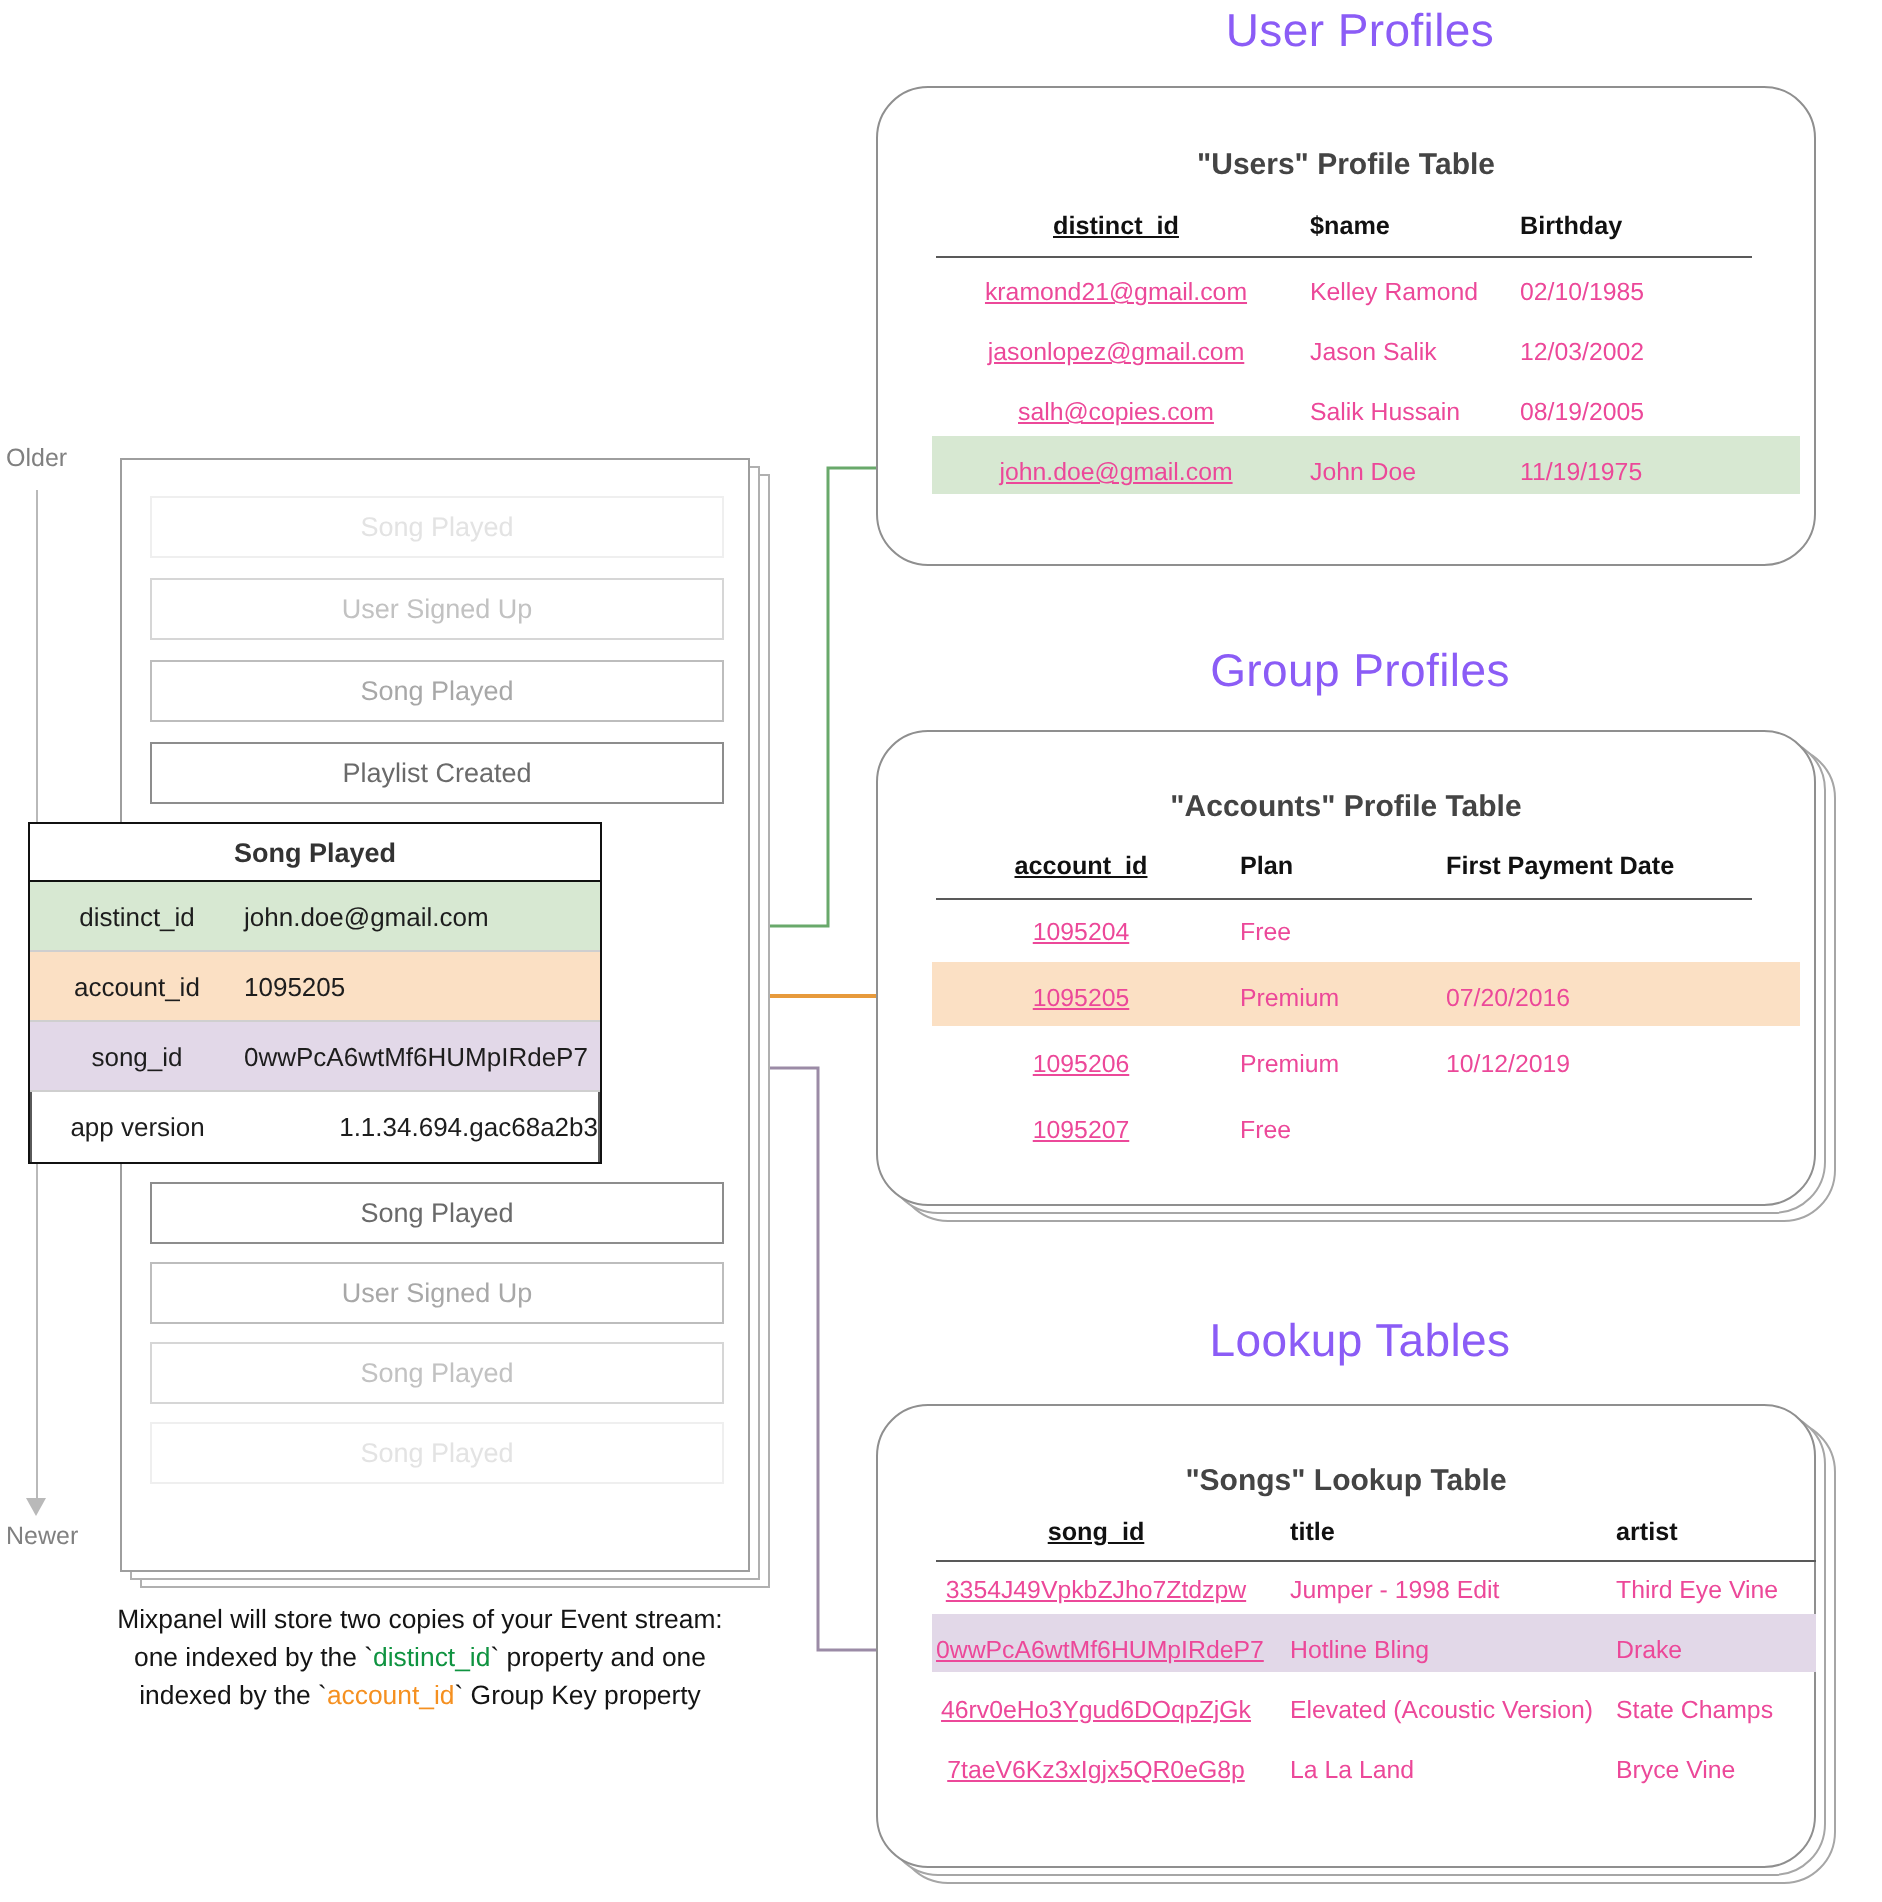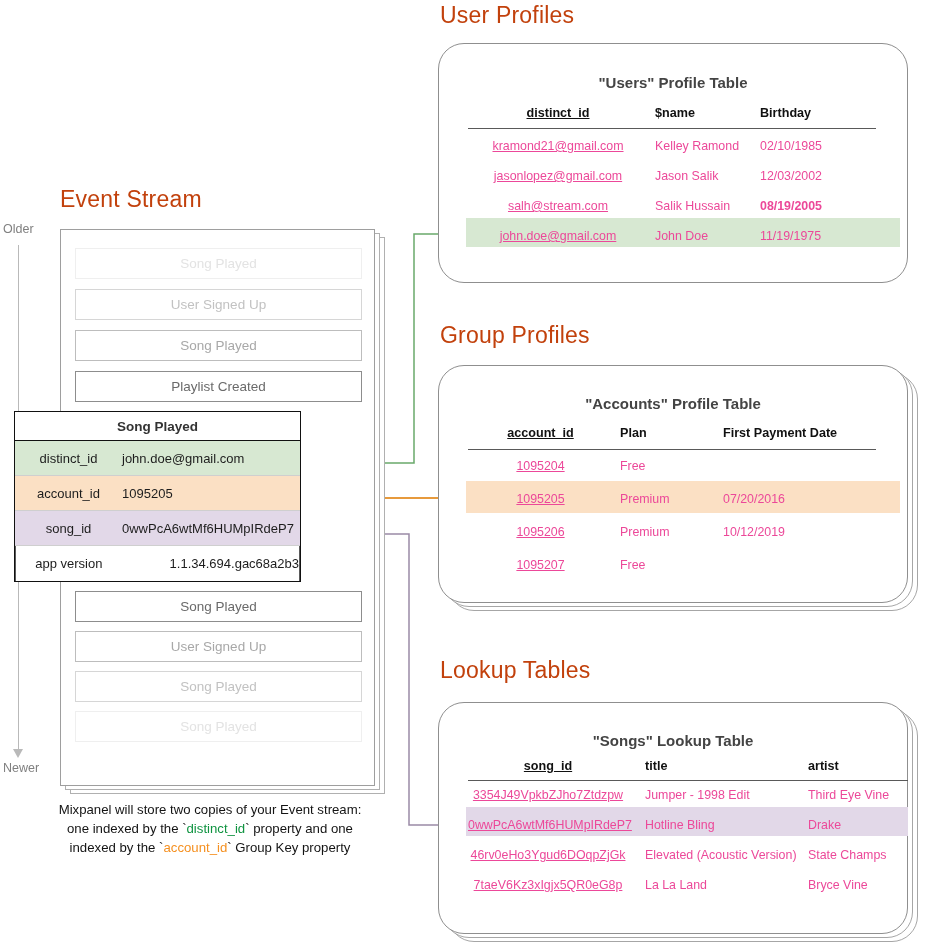--- a/index.html
+++ b/index.html
@@ -11,22 +11,22 @@
     color:#222;
     position: relative;
     overflow: hidden;
   }
   .stage { position:absolute; left:0; top:0; width:941px; height:951px; }
 
   
   .section-title {
     position:absolute;
     font-size:23px;
-    color:#c2410c;
-    text-align:left;
+    color:#8b5cf6;
+    text-align:center;
     font-weight:400;
     letter-spacing:.2px;
   }
 
   
   .axis-label { position:absolute; font-size:12.5px; color:#808080; }
   .axis-line {
     position:absolute; left:18px; top:245px;
     width:1px; height:508px; background:#b9b9b9;
   }
@@ -138,21 +138,20 @@
     <polyline points="302,498 463,498" fill="none" stroke="#e79a3c" stroke-width="1.9" marker-end="url(#ao)"></polyline>
 
     <polyline points="302,534 409,534 409,825 463,825" fill="none" stroke="#9b8ba6" stroke-width="1.5" marker-end="url(#ap)"></polyline>
   </svg>
 
   <div class="axis-label" style="left:3px; top:222px;">Older</div>
   <div class="axis-line"></div>
   <div class="axis-arrow"></div>
   <div class="axis-label" style="left:3px; top:761px;">Newer</div>
 
-  <div class="section-title" style="left:60px; top:186px; width:315px;">Event Stream</div>
 
   <div class="es-stack" style="left:70px; top:237px; width:315px; height:557px;"></div>
   <div class="es-stack" style="left:65px; top:233px; width:315px; height:557px;"></div>
 
   <div class="es-card">
     <div id="events-before">
         <div class="ev f1" style="top: 18px;">
           <span>Song Played</span>
         </div>
         <div class="ev f2" style="top: 59px;">
@@ -217,23 +216,23 @@
       <div class="thead ul" style="left: 468px; top: 106px; width: 180px; text-align: center;">distinct_id</div>
       <div class="thead" style="left: 655px; top: 106px;">$name</div>
       <div class="thead" style="left: 760px; top: 106px;">Birthday</div>
       <div class="hrule" style="left: 468px; top: 128px; width: 408px;"></div>
       <div class="cell ul" style="top: 139px; left: 468px; width: 180px; text-align: center;">kramond21@gmail.com</div>
       <div class="cell" style="top: 139px; left: 655px;">Kelley Ramond</div>
       <div class="cell" style="top: 139px; left: 760px;">02/10/1985</div>
       <div class="cell ul" style="top: 169px; left: 468px; width: 180px; text-align: center;">jasonlopez@gmail.com</div>
       <div class="cell" style="top: 169px; left: 655px;">Jason Salik</div>
       <div class="cell" style="top: 169px; left: 760px;">12/03/2002</div>
-      <div class="cell ul" style="top: 199px; left: 468px; width: 180px; text-align: center;">salh@stream.com</div>
+      <div class="cell ul" style="top: 199px; left: 468px; width: 180px; text-align: center;">salh@copies.com</div>
       <div class="cell" style="top: 199px; left: 655px;">Salik Hussain</div>
-      <div class="cell" style="top: 199px; left: 760px; font-weight: bold;">08/19/2005</div>
+      <div class="cell" style="top: 199px; left: 760px;">08/19/2005</div>
       <div class="hl green" style="left: 466px; top: 218px; width: 434px; height: 29px;"></div>
       <div class="cell ul" style="top: 229px; left: 468px; width: 180px; text-align: center;">john.doe@gmail.com</div>
       <div class="cell" style="top: 229px; left: 655px;">John Doe</div>
       <div class="cell" style="top: 229px; left: 760px;">11/19/1975</div>
     </div>
 
   <div class="section-title" style="left:440px; top:322px; width:480px;">Group Profiles</div>
 
   <div class="panel-stack" style="left:448px; top:373px; width:470px; height:238px;"></div>
   <div class="panel-stack" style="left:443px; top:369px; width:470px; height:238px;"></div>

